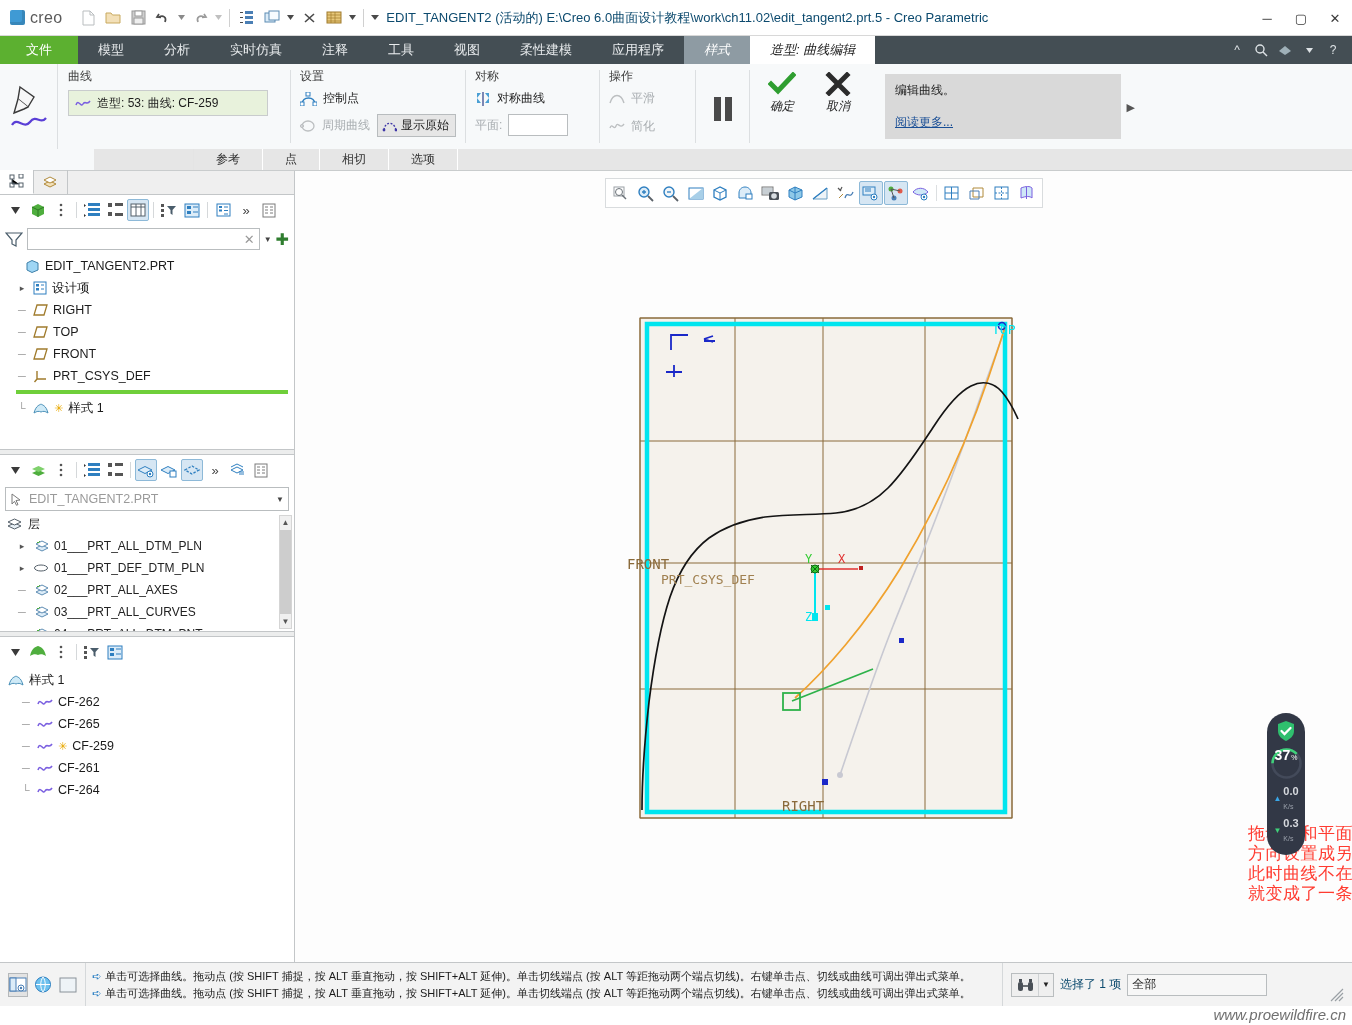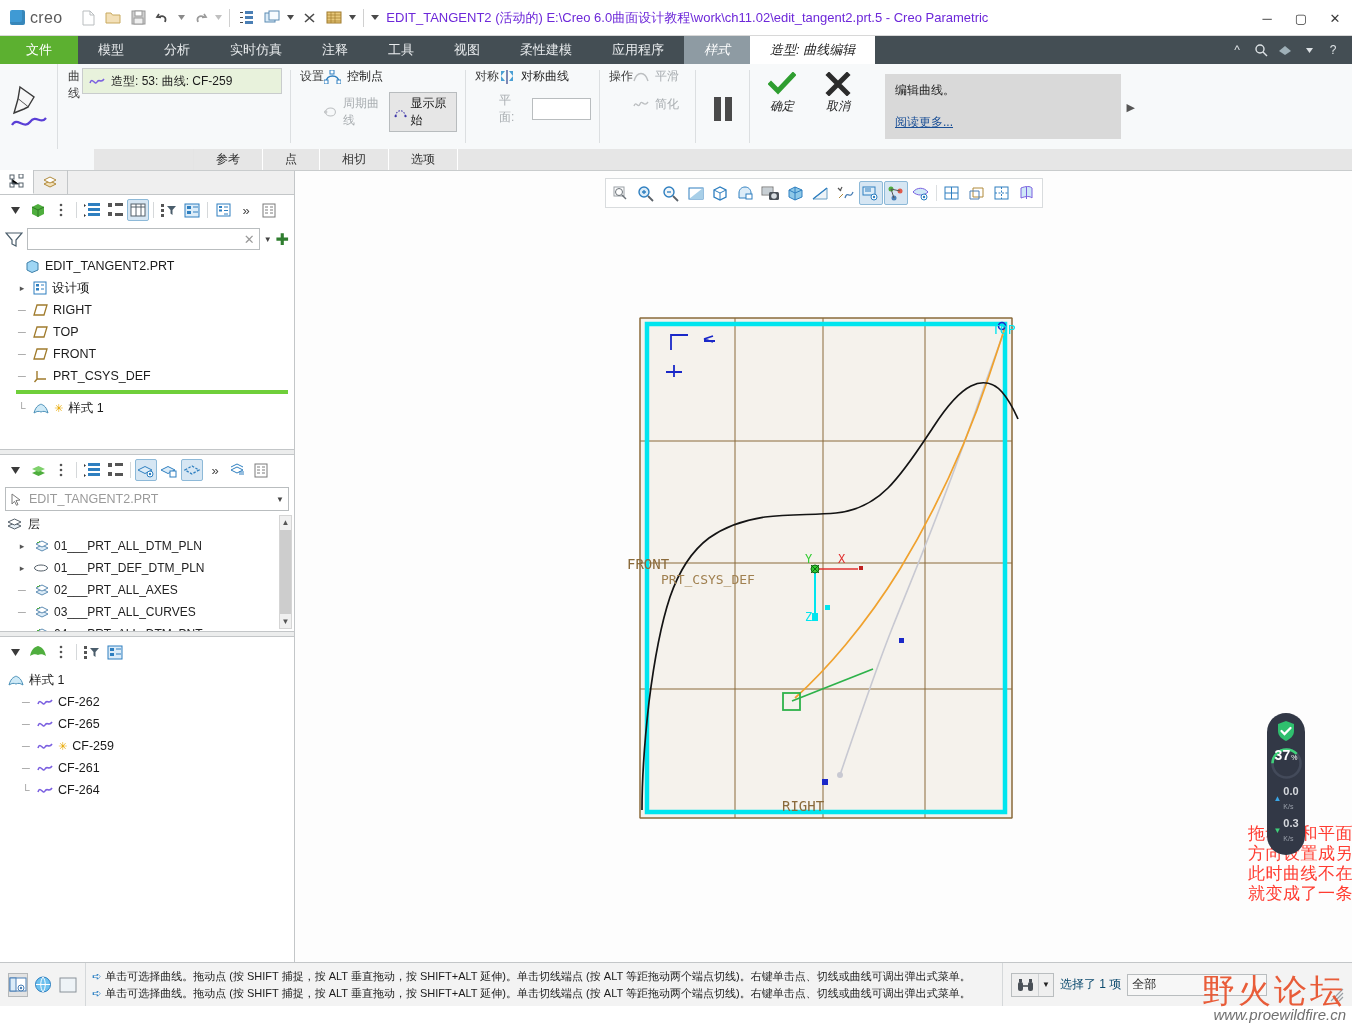--- a/index.html
+++ b/index.html
@@ -25,21 +25,21 @@
   }
   .creo-logo-text { font-size: 16px; color: #5a5a5a; letter-spacing: .3px; }
   .qat { display: flex; align-items: center; gap: 1px; padding-left: 4px; }
   .qat-btn {
     width: 24px; height: 24px; display: flex; align-items: center; justify-content: center;
     border-radius: 2px;
   }
   .qat-sep { width: 1px; height: 18px; background: #d0d0d0; margin: 0 4px; }
   .qat-caret { width: 11px; height: 24px; display:flex; align-items:center; justify-content:center; }
   .title-text {
-    font-size: 13px; color: #6d28d9; margin-left: 6px; white-space: nowrap;
+    font-size: 13px; color: #0c4a6e; margin-left: 6px; white-space: nowrap;
   }
   .win-ctrls { position: absolute; right: 0; top: 0; display: flex; height: 36px; }
   .win-btn {
     width: 34px; height: 36px; display: flex; align-items: center; justify-content: center;
     font-size: 13px; color: #3a3a3a;
   }
 
   
   .ribbon-tabs {
     height: 28px; background: #444e54; display: flex; align-items: stretch; position: relative;
@@ -49,21 +49,21 @@
   .rt.active { background: #8e9ba3; color: #ffffff; font-style: italic; }
   .rt.ctx { background: #ffffff; color: #1a1a1a; font-style: italic; }
   .ribbon-right { margin-left: auto; display: flex; align-items: center; gap: 2px; padding-right: 8px; }
   .rr-btn { width: 22px; height: 28px; display:flex; align-items:center; justify-content:center; color:#dde2e5; font-size: 12px; }
 
   
   .ribbon-panel {
     height: 85px; background: #f7f9fa; display: flex; align-items: stretch;
     border-bottom: none; position: relative;
   }
-  .rgrp { display: flex; flex-direction: row; padding: 4px 8px 0 10px; position: relative; }
+  .rgrp { display: flex; flex-direction: column; padding: 4px 8px 0 10px; position: relative; }
   .rgrp + .rgrp::before {
     content: ""; position: absolute; left: 0; top: 6px; bottom: 6px; width: 1px; background: #dcdfe1;
   }
   .rgrp-title { font-size: 12px; color: #3c3c3c; margin-bottom: 5px; }
   .rgrp-body { display: flex; align-items: flex-start; gap: 6px; flex: 1; }
 
   .tool-big-icon {
     width: 58px; display: flex; align-items: center; justify-content: center;
     border-right: 1px solid #dcdfe1; padding-top: 6px;
   }
@@ -1134,21 +1134,20 @@
       </div>
       <div class="perf-net">
         <span class="perf-arrow" style="color:#3fd17a">▼</span>
         <span><span class="num">0.3</span><br><span class="unit">K/s</span></span>
       </div>
     </div>
   </div>
 </div>
 
 <div class="watermark">
-  <div class="wm-cn">野火论坛</div>
   <div class="wm-url">www.proewildfire.cn</div>
 </div>
 
 <div class="statusbar">
   <div class="sbar-left">
     <div class="sbar-ico on">
       <svg width="18" height="16" viewBox="0 0 18 16">
           <rect x="1" y="1" width="16" height="13" fill="#fff" stroke="#4a7fb5"></rect>
           <rect x="1" y="1" width="6" height="13" fill="#dcecf8" stroke="#4a7fb5"></rect>
           <circle cx="12" cy="11" r="3" fill="#fff" stroke="#4a7fb5"></circle>

